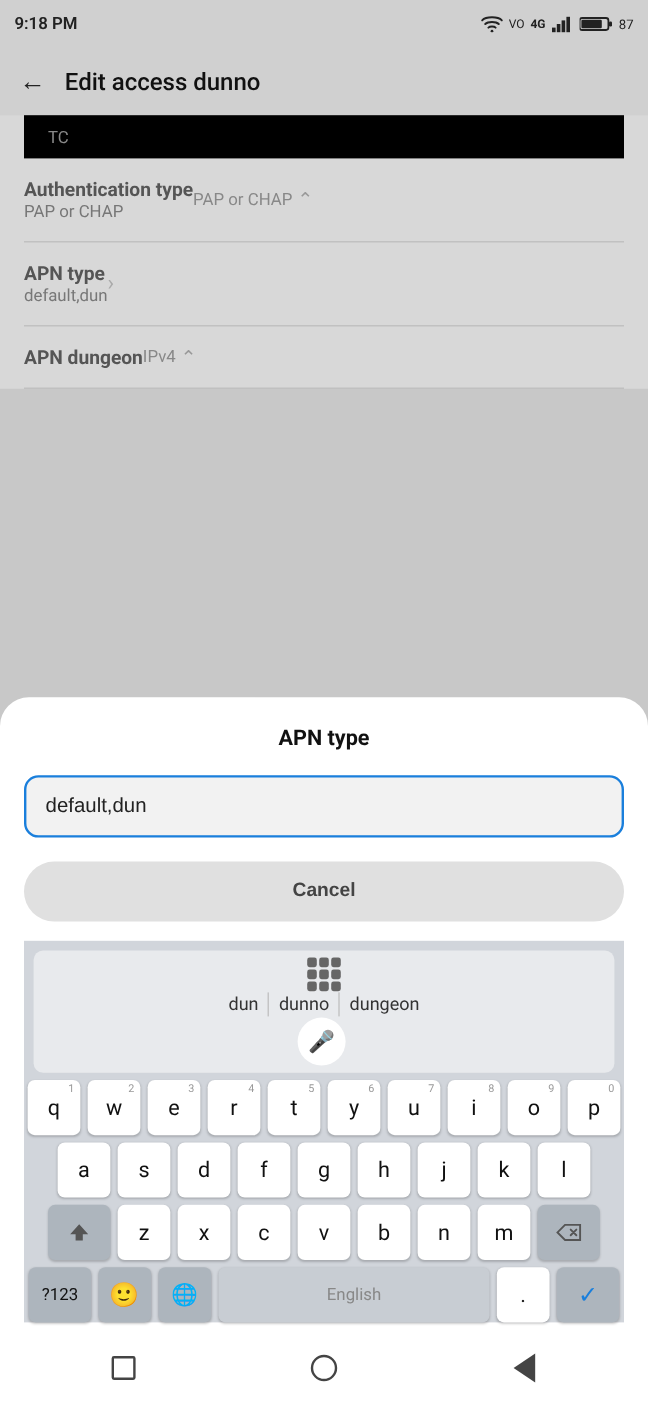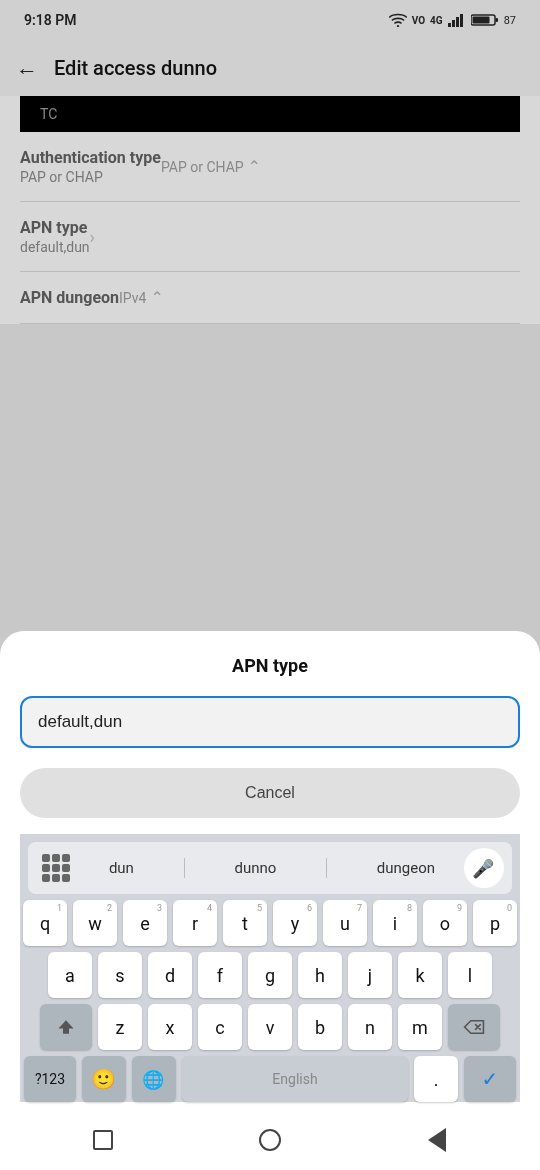--- a/index.html
+++ b/index.html
@@ -13,21 +13,21 @@
       position: relative;
     }
 
     
     .status-bar {
       background: #d0d0d0;
       height: 40px;
       display: flex;
       align-items: center;
       justify-content: space-between;
-      padding: 0 24px;
+      padding: 0 12px;
     }
     .status-time {
       font-size: 14px;
       font-weight: 600;
       color: #222;
     }
     .status-icons {
       display: flex;
       align-items: center;
       gap: 5px;
@@ -147,21 +147,21 @@
     }
     .btn-cancel {
       flex: 1;
       background: #e0e0e0;
       border: none;
       border-radius: 28px;
       padding: 16px;
       font-size: 16px;
       color: #444;
       cursor: pointer;
-      font-weight: 400;
+      font-weight: 700;
     }
     .btn-ok {
       flex: 1.3;
       background: #1a7fdc;
       border: none;
       border-radius: 28px;
       padding: 16px;
       font-size: 16px;
       color: #fff;
       cursor: pointer;
@@ -177,20 +177,21 @@
 
     
     .suggestions-row {
       display: flex;
       align-items: center;
       background: #e8eaed;
       border-radius: 8px;
       margin: 0 4px 6px 4px;
       padding: 6px 4px;
       gap: 0;
+      flex-direction: column;
     }
     .suggestions-left {
       width: 48px;
       display: flex;
       justify-content: center;
       align-items: center;
     }
     .grid-icon {
       width: 28px;
       height: 28px;
@@ -347,21 +348,21 @@
   <span class="status-time">9:18 PM</span>
   <div class="status-icons">
 
     <svg width="18" height="14" viewBox="0 0 24 18">
       <path d="M1 5C5.5 0.5 18.5 0.5 23 5" stroke="#222" stroke-width="2.2" fill="none" stroke-linecap="round"></path>
       <path d="M4.5 9C7.5 6 16.5 6 19.5 9" stroke="#222" stroke-width="2.2" fill="none" stroke-linecap="round"></path>
       <path d="M8 13C9.5 11.5 14.5 11.5 16 13" stroke="#222" stroke-width="2.2" fill="none" stroke-linecap="round"></path>
       <circle cx="12" cy="17" r="1.5" fill="#222"></circle>
     </svg>
 
-    <span style="font-size:10px;font-weight:700;color:#222;">VO</span>
+    <span style="font-size:10px;font-weight:400;color:#222;">VO</span>
 
     <span style="font-size:10px;font-weight:700;color:#222;">4G</span>
 
     <svg width="18" height="14" viewBox="0 0 18 14">
       <rect x="0" y="10" width="3" height="4" fill="#222"></rect>
       <rect x="4" y="7" width="3" height="7" fill="#222"></rect>
       <rect x="8" y="4" width="3" height="10" fill="#222"></rect>
       <rect x="12" y="1" width="3" height="13" fill="#222"></rect>
     </svg>
 

